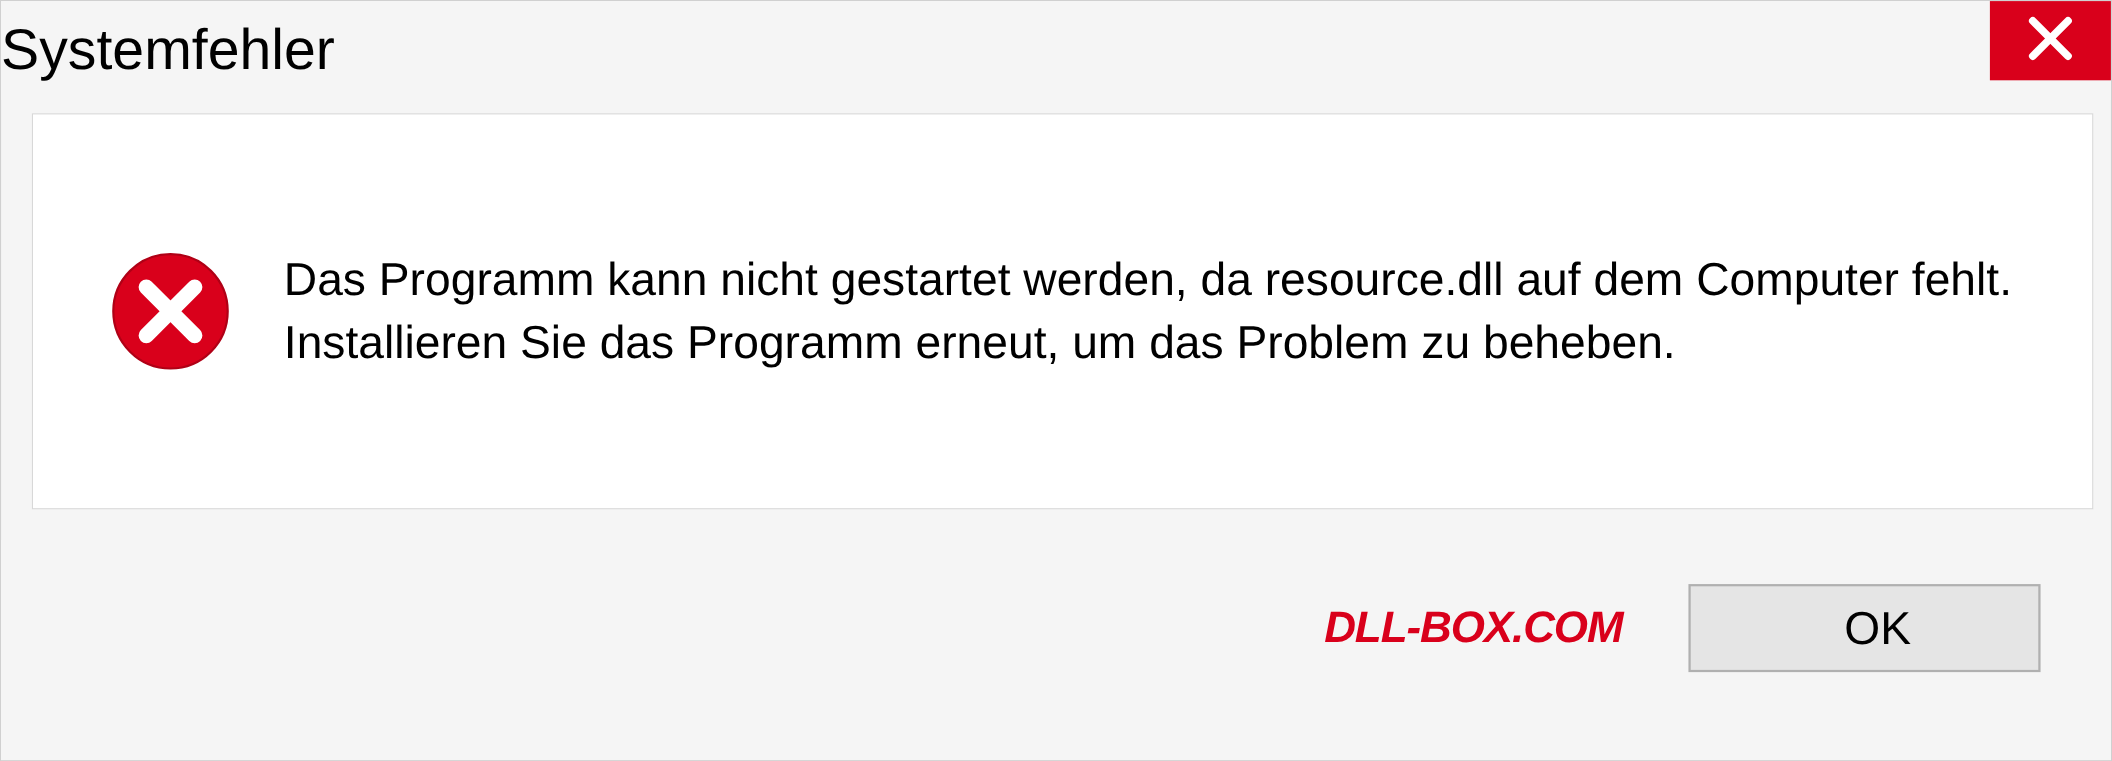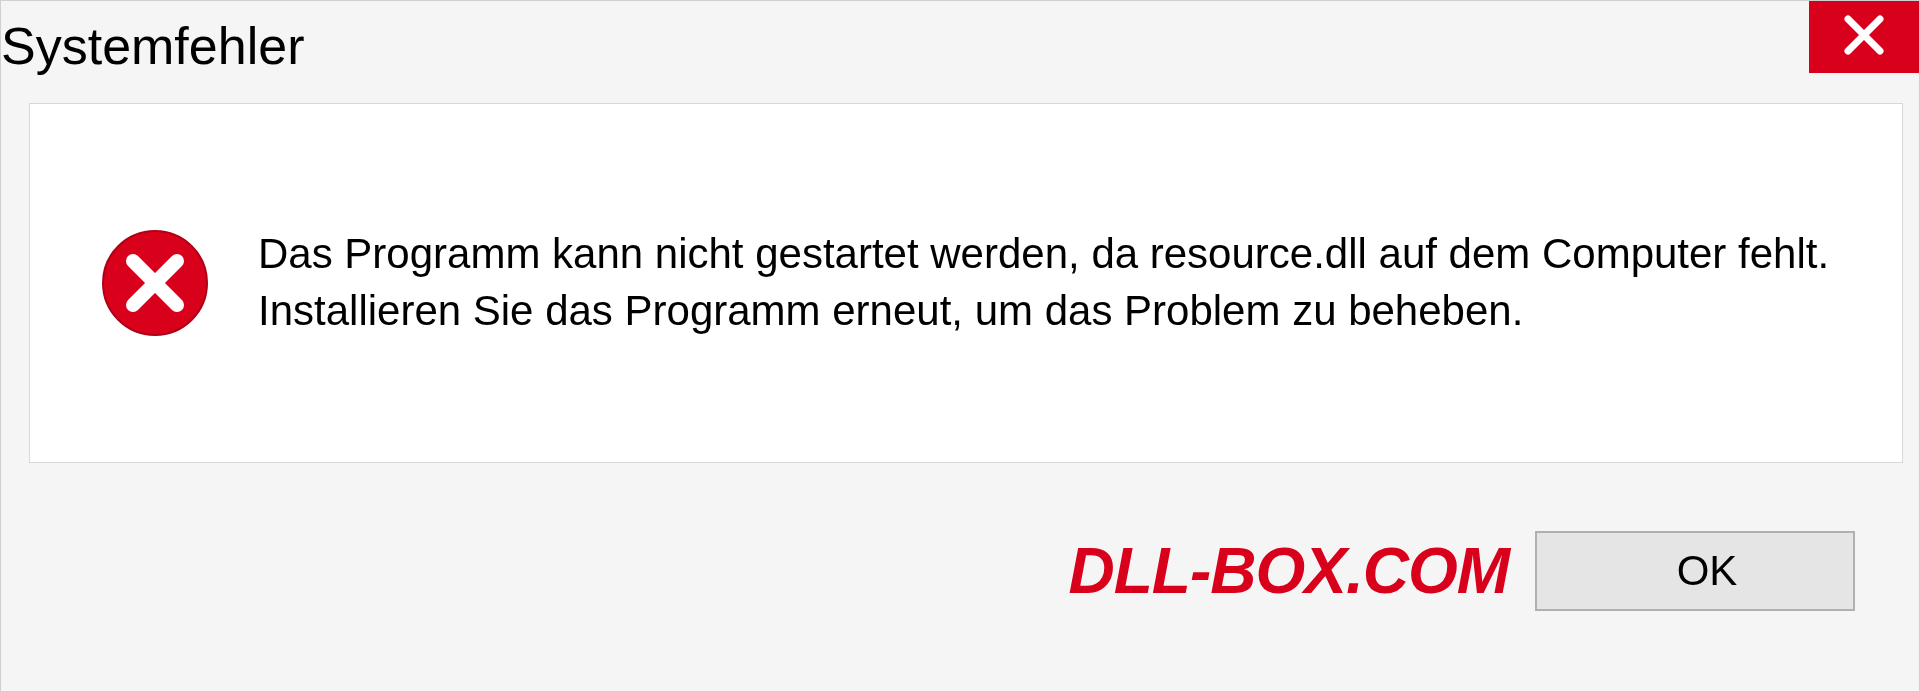--- a/index.html
+++ b/index.html
@@ -82,26 +82,26 @@
       right: 0;
       height: 200px;
       display: flex;
       align-items: center;
       justify-content: flex-end;
       padding: 0 64px 40px 0;
       background: #f5f5f5;
     }
     .watermark {
       font-family: Impact, "Arial Black", sans-serif;
-      font-size: 64px;
+      font-size: 40px;
       font-weight: 700;
       font-style: italic;
       color: #d9001b;
       letter-spacing: -1px;
-      margin-right: 26px;
+      margin-right: 60px;
     }
     .ok-btn {
       width: 320px;
       height: 80px;
       background: #e5e5e5;
       border: 2px solid #b0b0b0;
       font-size: 42px;
       color: #000;
       display: flex;
       align-items: center;

